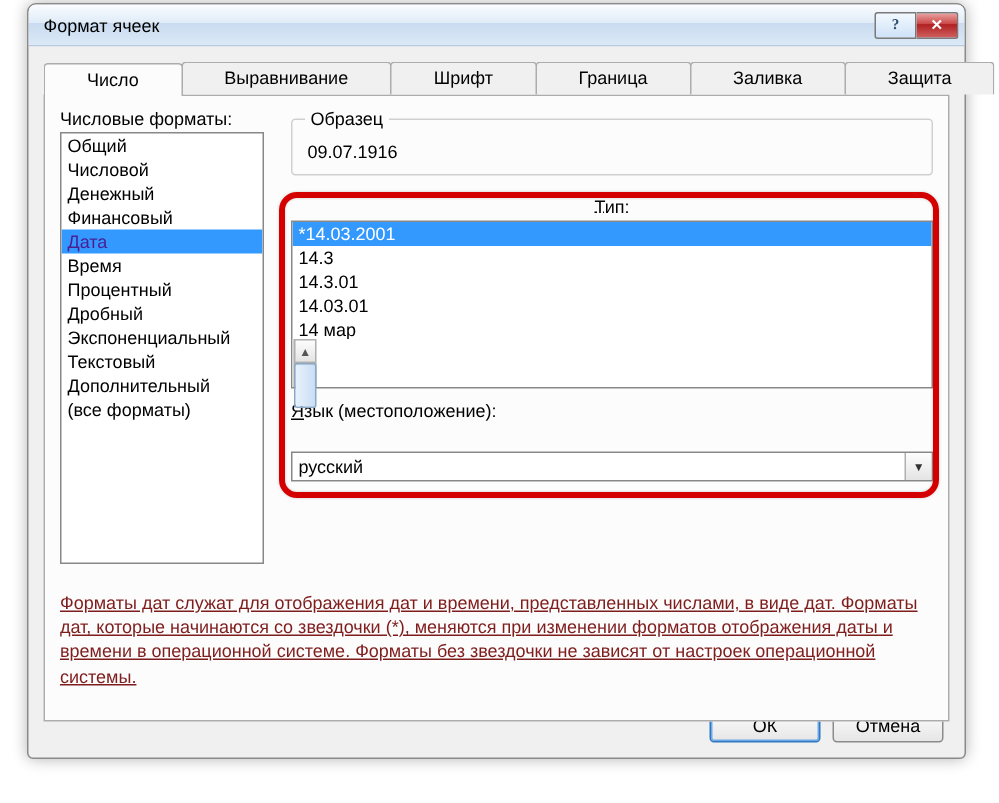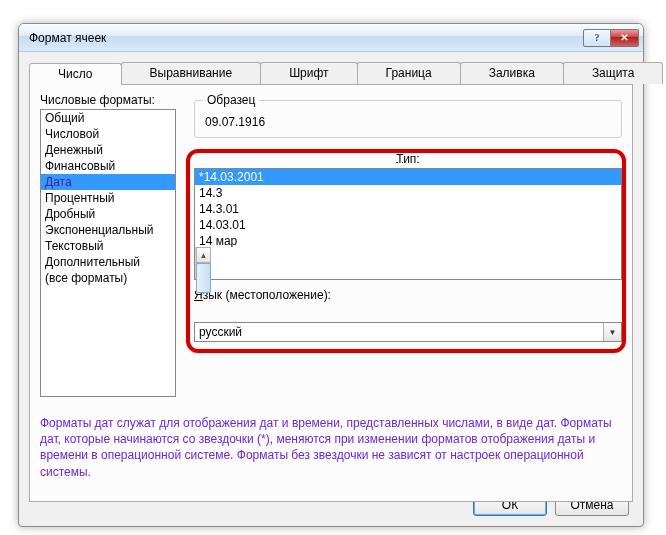--- a/index.html
+++ b/index.html
@@ -9,21 +9,21 @@
     height: 535px;
     font-family: "Segoe UI", Tahoma, sans-serif;
     font-size: 12px;
     background: #fff;
     color: #000;
     overflow: hidden;
   }
   .dialog {
     position: absolute;
     left: 18px;
-    top: 23px;
+    top: 2px;
     width: 626px;
     height: 504px;
     background: #f0f0f0;
     border: 1px solid #8a8a8a;
     border-radius: 6px 6px 4px 4px;
     box-shadow: 0 0 10px rgba(0,0,0,0.3);
   }
   .titlebar {
     height: 28px;
     background: linear-gradient(#fafcff, #e0ecf8 45%, #cadbf0 46%, #dbe9f7);
@@ -139,21 +139,22 @@
     height: 20px;
     align-items: stretch;
   }
   .combo-val { flex: 1; padding: 2px 4px; }
   .combo-btn { width: 18px; background: linear-gradient(#fdfdfd,#e4e4e4); border-left: 1px solid #b0b0b0; display: flex; align-items: center; justify-content: center; font-size: 8px; color: #333; }
   .help-text {
     position: absolute;
     left: 10px; right: 10px;
     top: 330px;
     line-height: 1.35;
-    color: #6d28d9;
+    color: #7f1d1d;
+    text-decoration: underline;
   }
   .buttons {
     position: absolute;
     right: 14px;
     bottom: 10px;
     display: flex;
     gap: 8px;
   }
   .btn {
     min-width: 74px;
@@ -196,20 +197,21 @@
   <div class="tab-panel">
     <div class="panel-inner">
       <div class="category-col">
         <div class="cat-label">Числовые форматы:</div>
         <div class="cat-listbox">
           <div class="cat-item">Общий</div>
           <div class="cat-item">Числовой</div>
           <div class="cat-item">Денежный</div>
           <div class="cat-item">Финансовый</div>
           <div class="cat-item selected">Дата</div>
+          <div class="cat-item">Время</div>
           <div class="cat-item">Процентный</div>
           <div class="cat-item">Дробный</div>
           <div class="cat-item">Экспоненциальный</div>
           <div class="cat-item">Текстовый</div>
           <div class="cat-item">Дополнительный</div>
           <div class="cat-item">(все форматы)</div>
         </div>
       </div>
 
       <div class="right-col">

